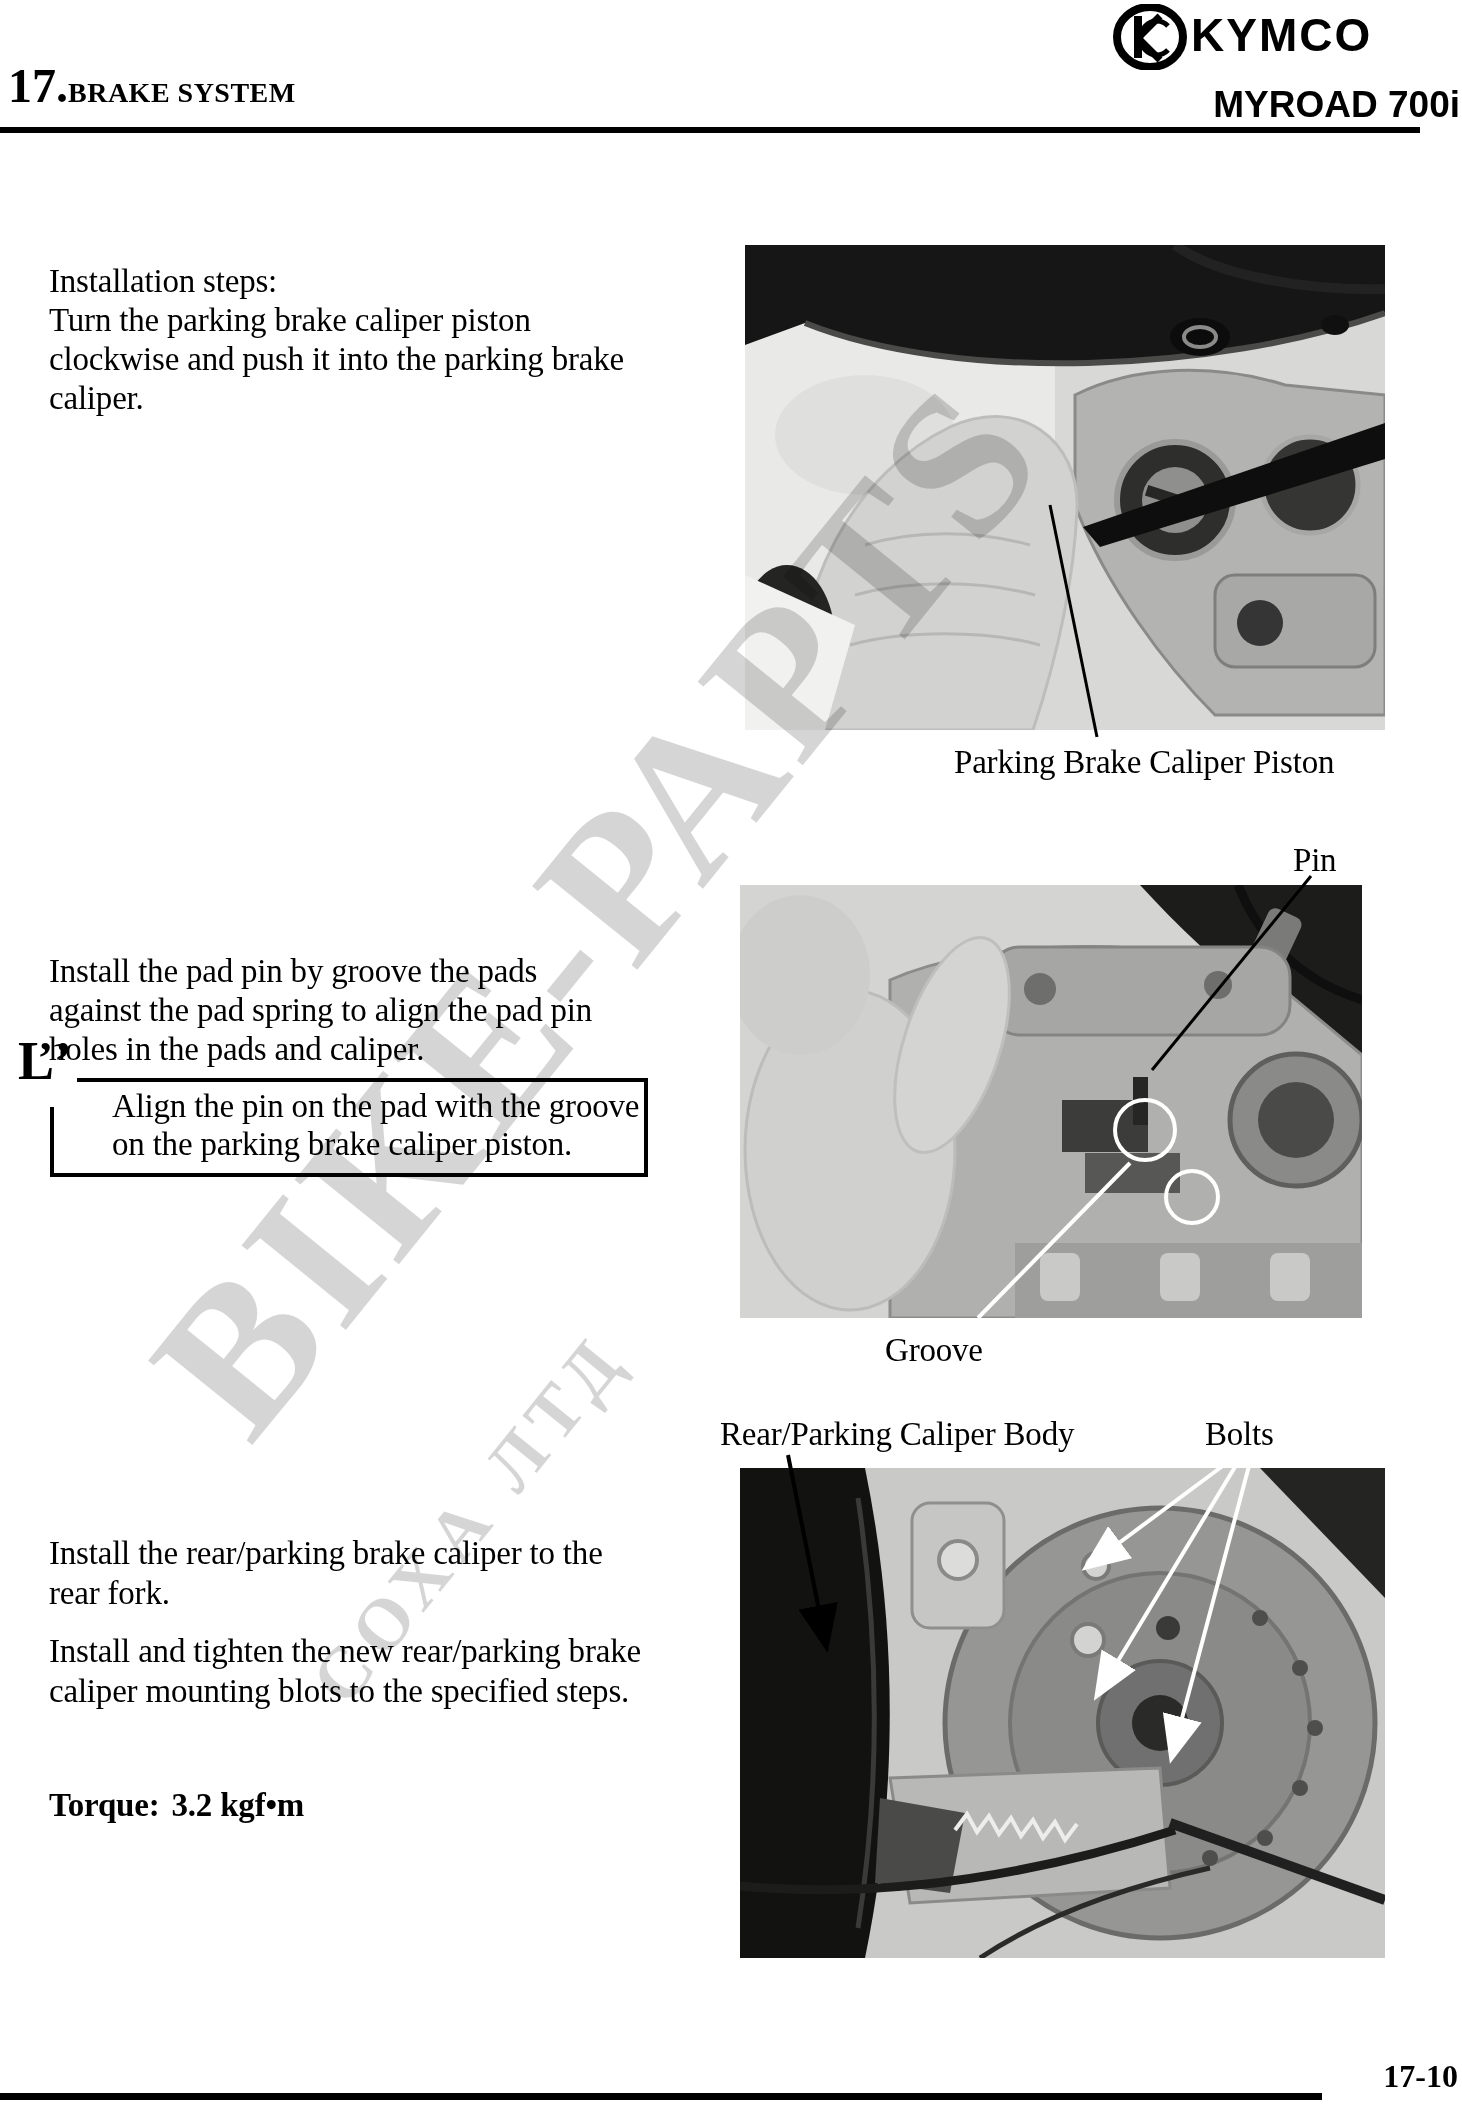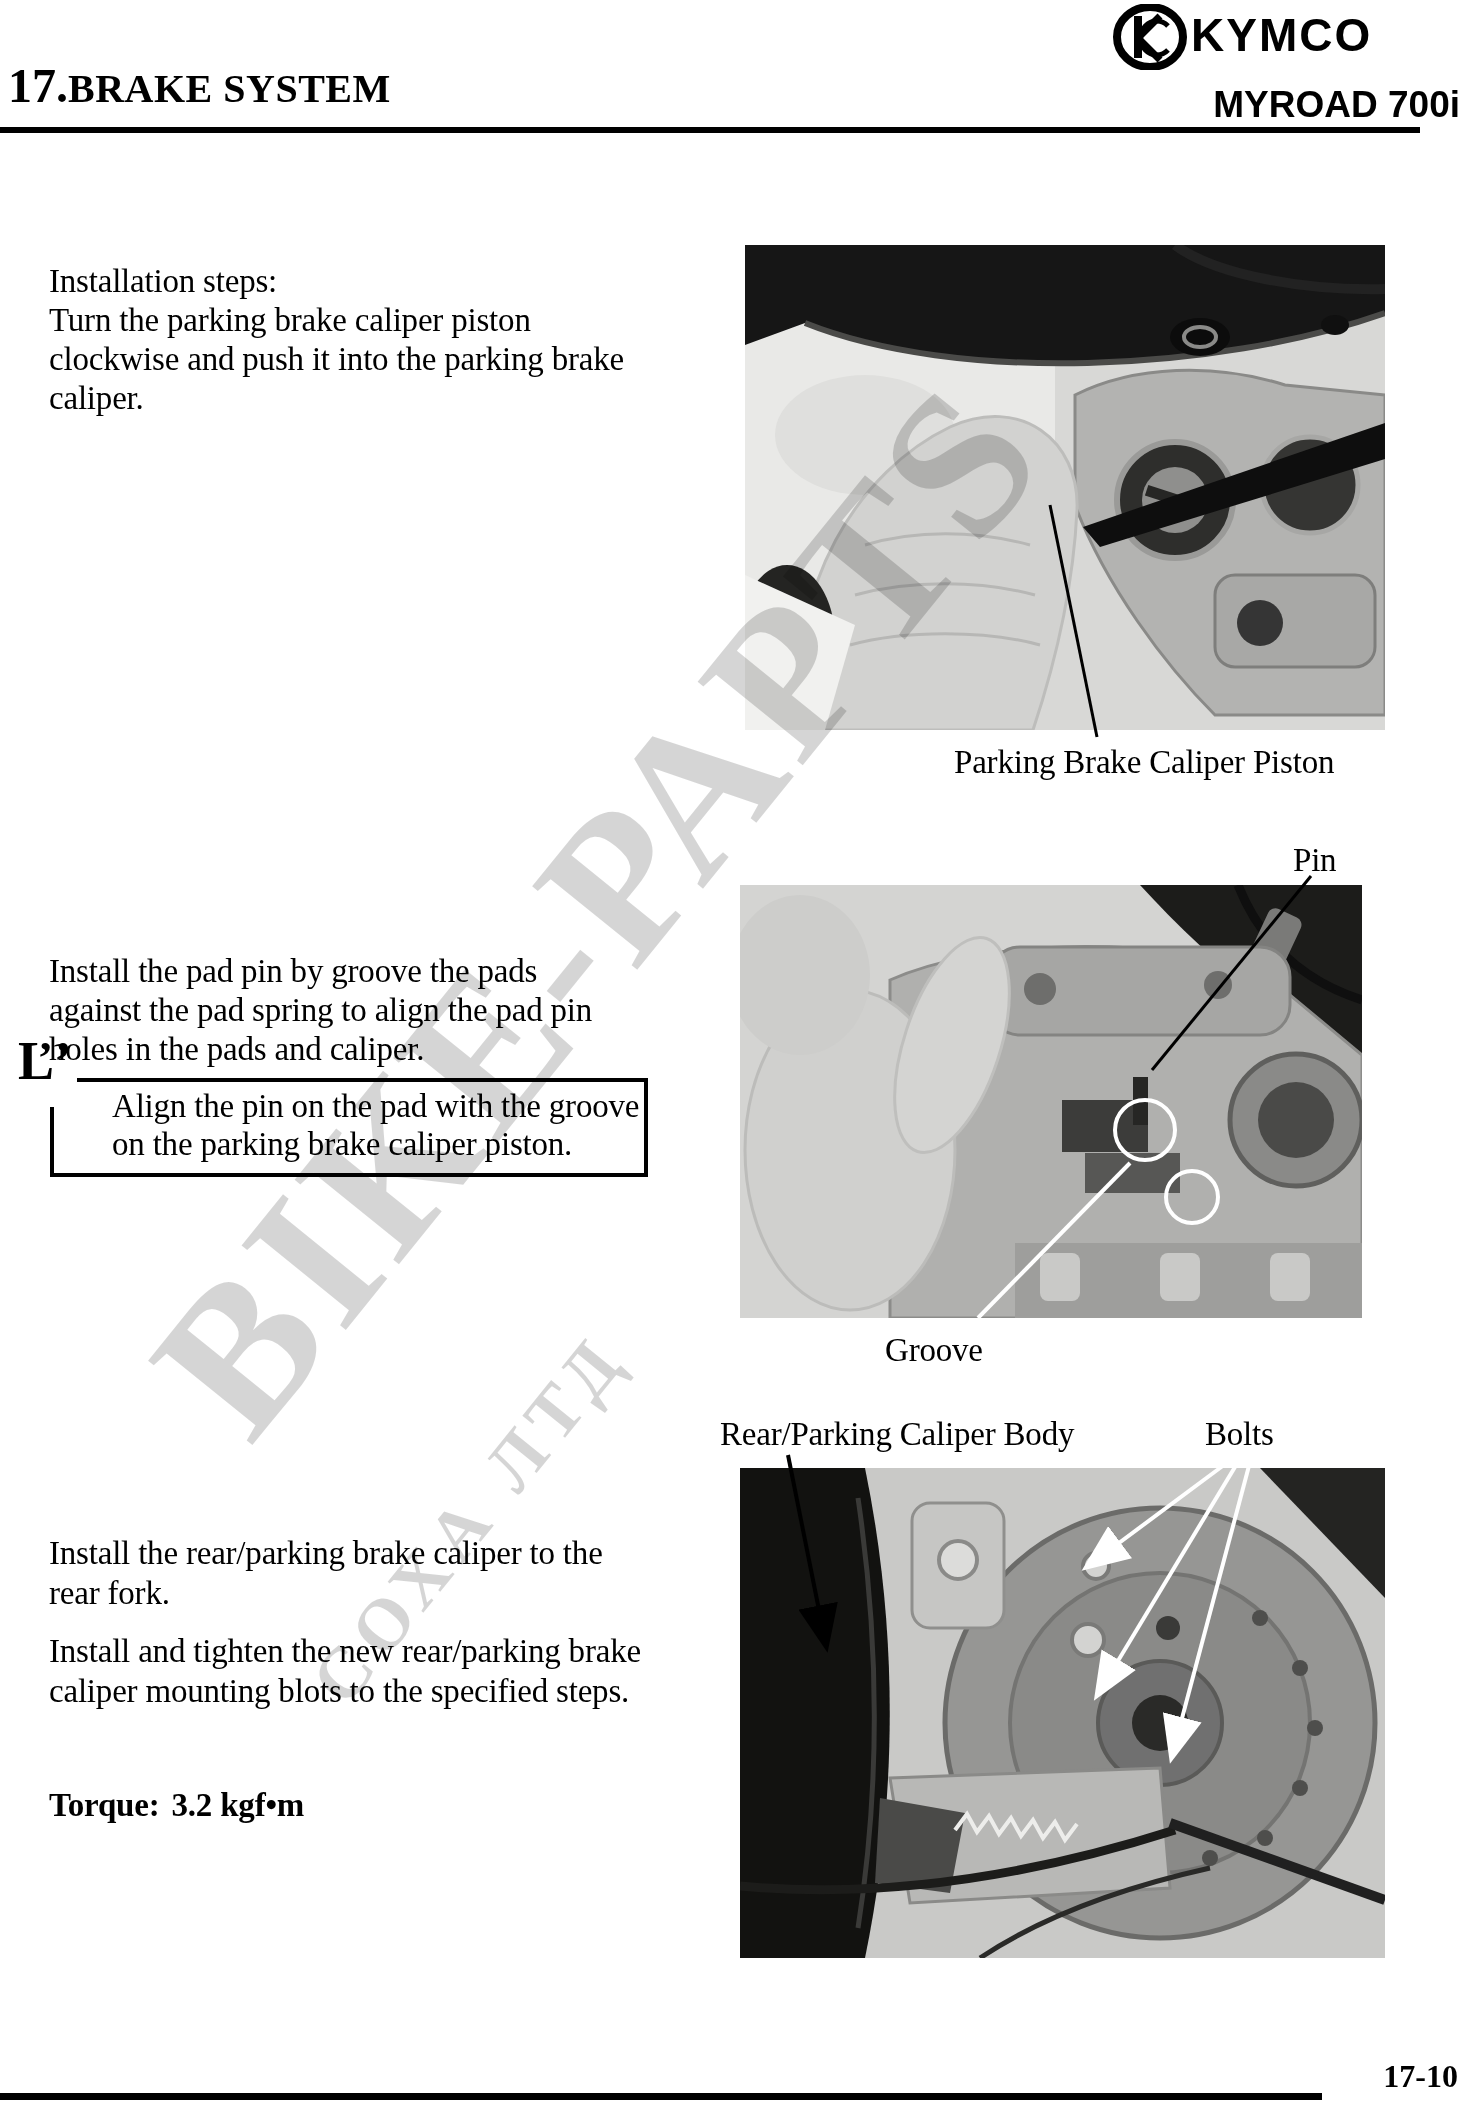--- a/index.html
+++ b/index.html
@@ -18,21 +18,21 @@
   .textlayer{z-index:4;}
   .overlay{position:absolute;left:0;top:0;z-index:5;pointer-events:none;}
   .notebox-seg{position:absolute;background:#000;z-index:4;}
 </style>
 </head>
 <body>
 
 <div class="page">
 
   <div class="abs textlayer" style="left:8px;top:58px;">
-    <span class="bold" style="font-size:48px;">17.</span><span class="bold" style="font-size:40px;letter-spacing:0.5px;">BRAKE SYSTEM</span>
+    <span class="bold" style="font-size:48px;">17.</span><span class="bold" style="font-size:28px;letter-spacing:0.5px;">BRAKE SYSTEM</span>
   </div>
 
   <div class="abs" style="left:1112px;top:4px;z-index:4;">
     <svg width="76" height="66" viewBox="0 0 76 66">
       <ellipse cx="38" cy="33" rx="33" ry="30" fill="none" stroke="#000" stroke-width="8"></ellipse>
       <path d="M26,12 L26,54" stroke="#000" stroke-width="8" fill="none"></path>
       <path d="M26,34 L48,12 M26,34 L48,56" stroke="#000" stroke-width="7" fill="none"></path>
       <path d="M56,22 A16,17 0 1 0 56,46" stroke="#000" stroke-width="5" fill="none"></path>
     </svg>
   </div>

